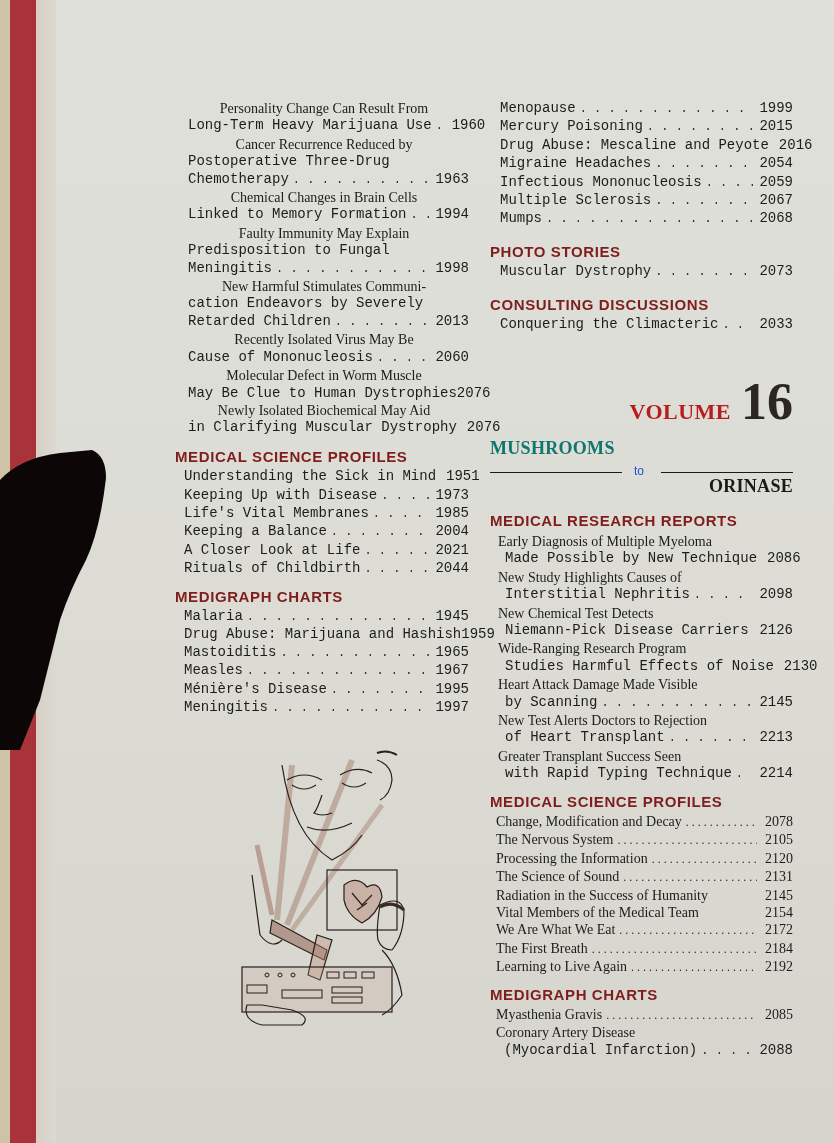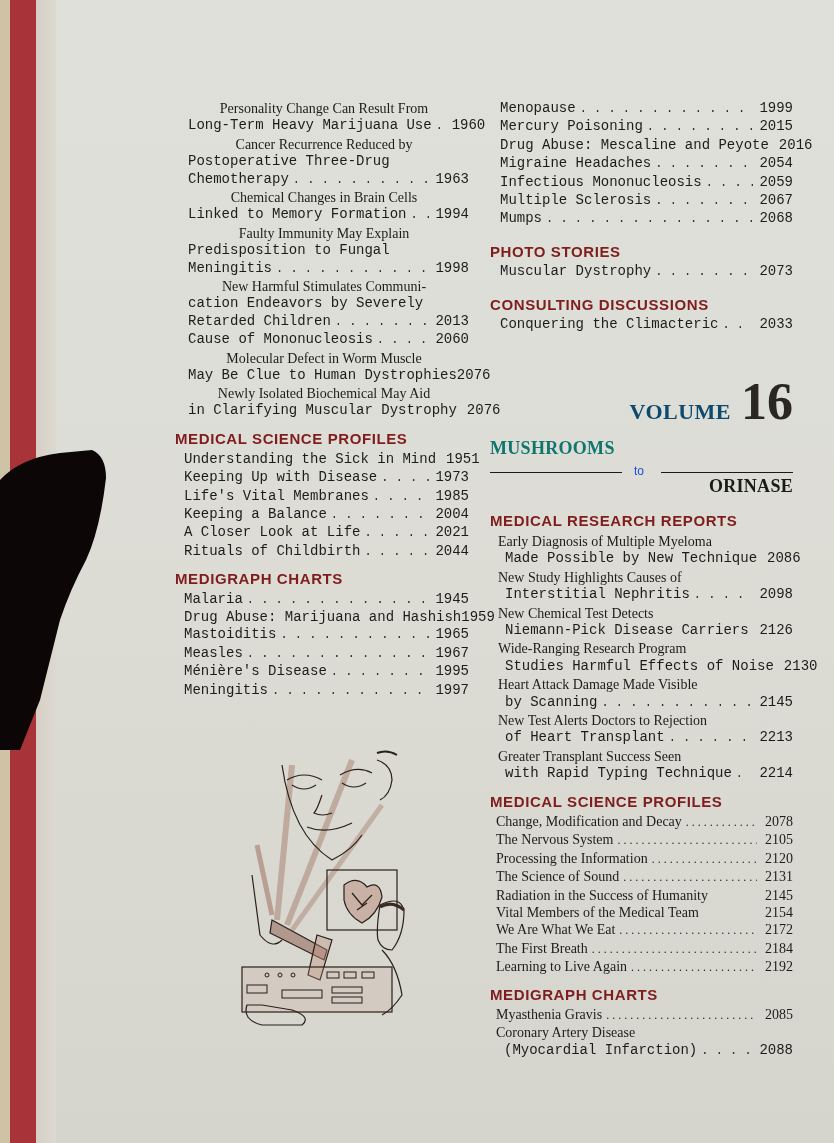--- a/index.html
+++ b/index.html
@@ -20,21 +20,21 @@
   .line .dots { flex:1 1 auto; overflow:hidden; margin:0 6px 0 4px; letter-spacing:3px; color:#2a2a28; font-size:12px; }
   .line .dots::before { content:". . . . . . . . . . . . . . . . . . . . . . . . . . . . . . . . . . . . . . . . . . . . . . . . . . . . . . . . . . . . . . . . ."; letter-spacing:0; }
   .line .pg { flex:0 0 auto; text-align:right; min-width:30px; }
   .first { padding-left:4px;justify-content:center; }
   .cont { padding-left:13px;font-family:Liberation Mono, monospace; }
 
   .section-head { font-family:"Liberation Sans", "DejaVu Sans", sans-serif; font-weight:bold; font-size:15px; letter-spacing:0.6px; color:#7f1d1d; margin-top:9px; margin-bottom:3px; }
 
   .vol-block { position:relative; height:150px; margin-top:0; }
   .vol-title { position:absolute; right:0; top:0; display:flex; align-items:baseline; }
-  .vol-word { font-family:"Liberation Serif", serif; font-weight:bold; font-size:22px; letter-spacing:0.5px; color:#0c4a6e; margin-right:10px; }
+  .vol-word { font-family:"Liberation Serif", serif; font-weight:bold; font-size:22px; letter-spacing:0.5px; color:#b91c1c; margin-right:10px; }
   .vol-num { font-family:"Liberation Serif", serif; font-weight:bold; font-size:52px; color:#2a2623; line-height:48px; }
   .vol-from { position:absolute; left:0; top:62px; font-weight:bold; font-size:18px; color:#0f766e; letter-spacing:0.3px; }
   .vol-rule { position:absolute; top:94px; height:1px; background:#1a1a1a; }
   .vol-rule.l { left:0; width:132px; }
   .vol-rule.r { right:0; width:132px; }
   .vol-to { position:absolute; left:144px; top:85px; font-family:"Liberation Sans", sans-serif; font-size:12px; color:#1d4ed8; }
   .vol-until { position:absolute; right:0; top:100px; font-weight:bold; font-size:18px; color:#1a1a1a; letter-spacing:0.3px; }
 
   .illus { position:absolute; left:232px; top:735px; width:200px; height:295px; }
 </style>
@@ -105,20 +105,23 @@
       <div class="line cont">
           <span class="txt">cation Endeavors by Severely</span>
         </div>
       <div class="line cont">
           <span class="txt">Retarded Children</span>
           <span class="dots"></span>
           <span class="pg">2013</span>
         </div>
     </div>
     <div class="entry">
+      <div class="line first">
+          <span class="txt">Recently Isolated Virus May Be</span>
+        </div>
       <div class="line cont">
           <span class="txt">Cause of Mononucleosis</span>
           <span class="dots"></span>
           <span class="pg">2060</span>
         </div>
     </div>
     <div class="entry">
       <div class="line first">
           <span class="txt">Molecular Defect in Worm Muscle</span>
         </div>

